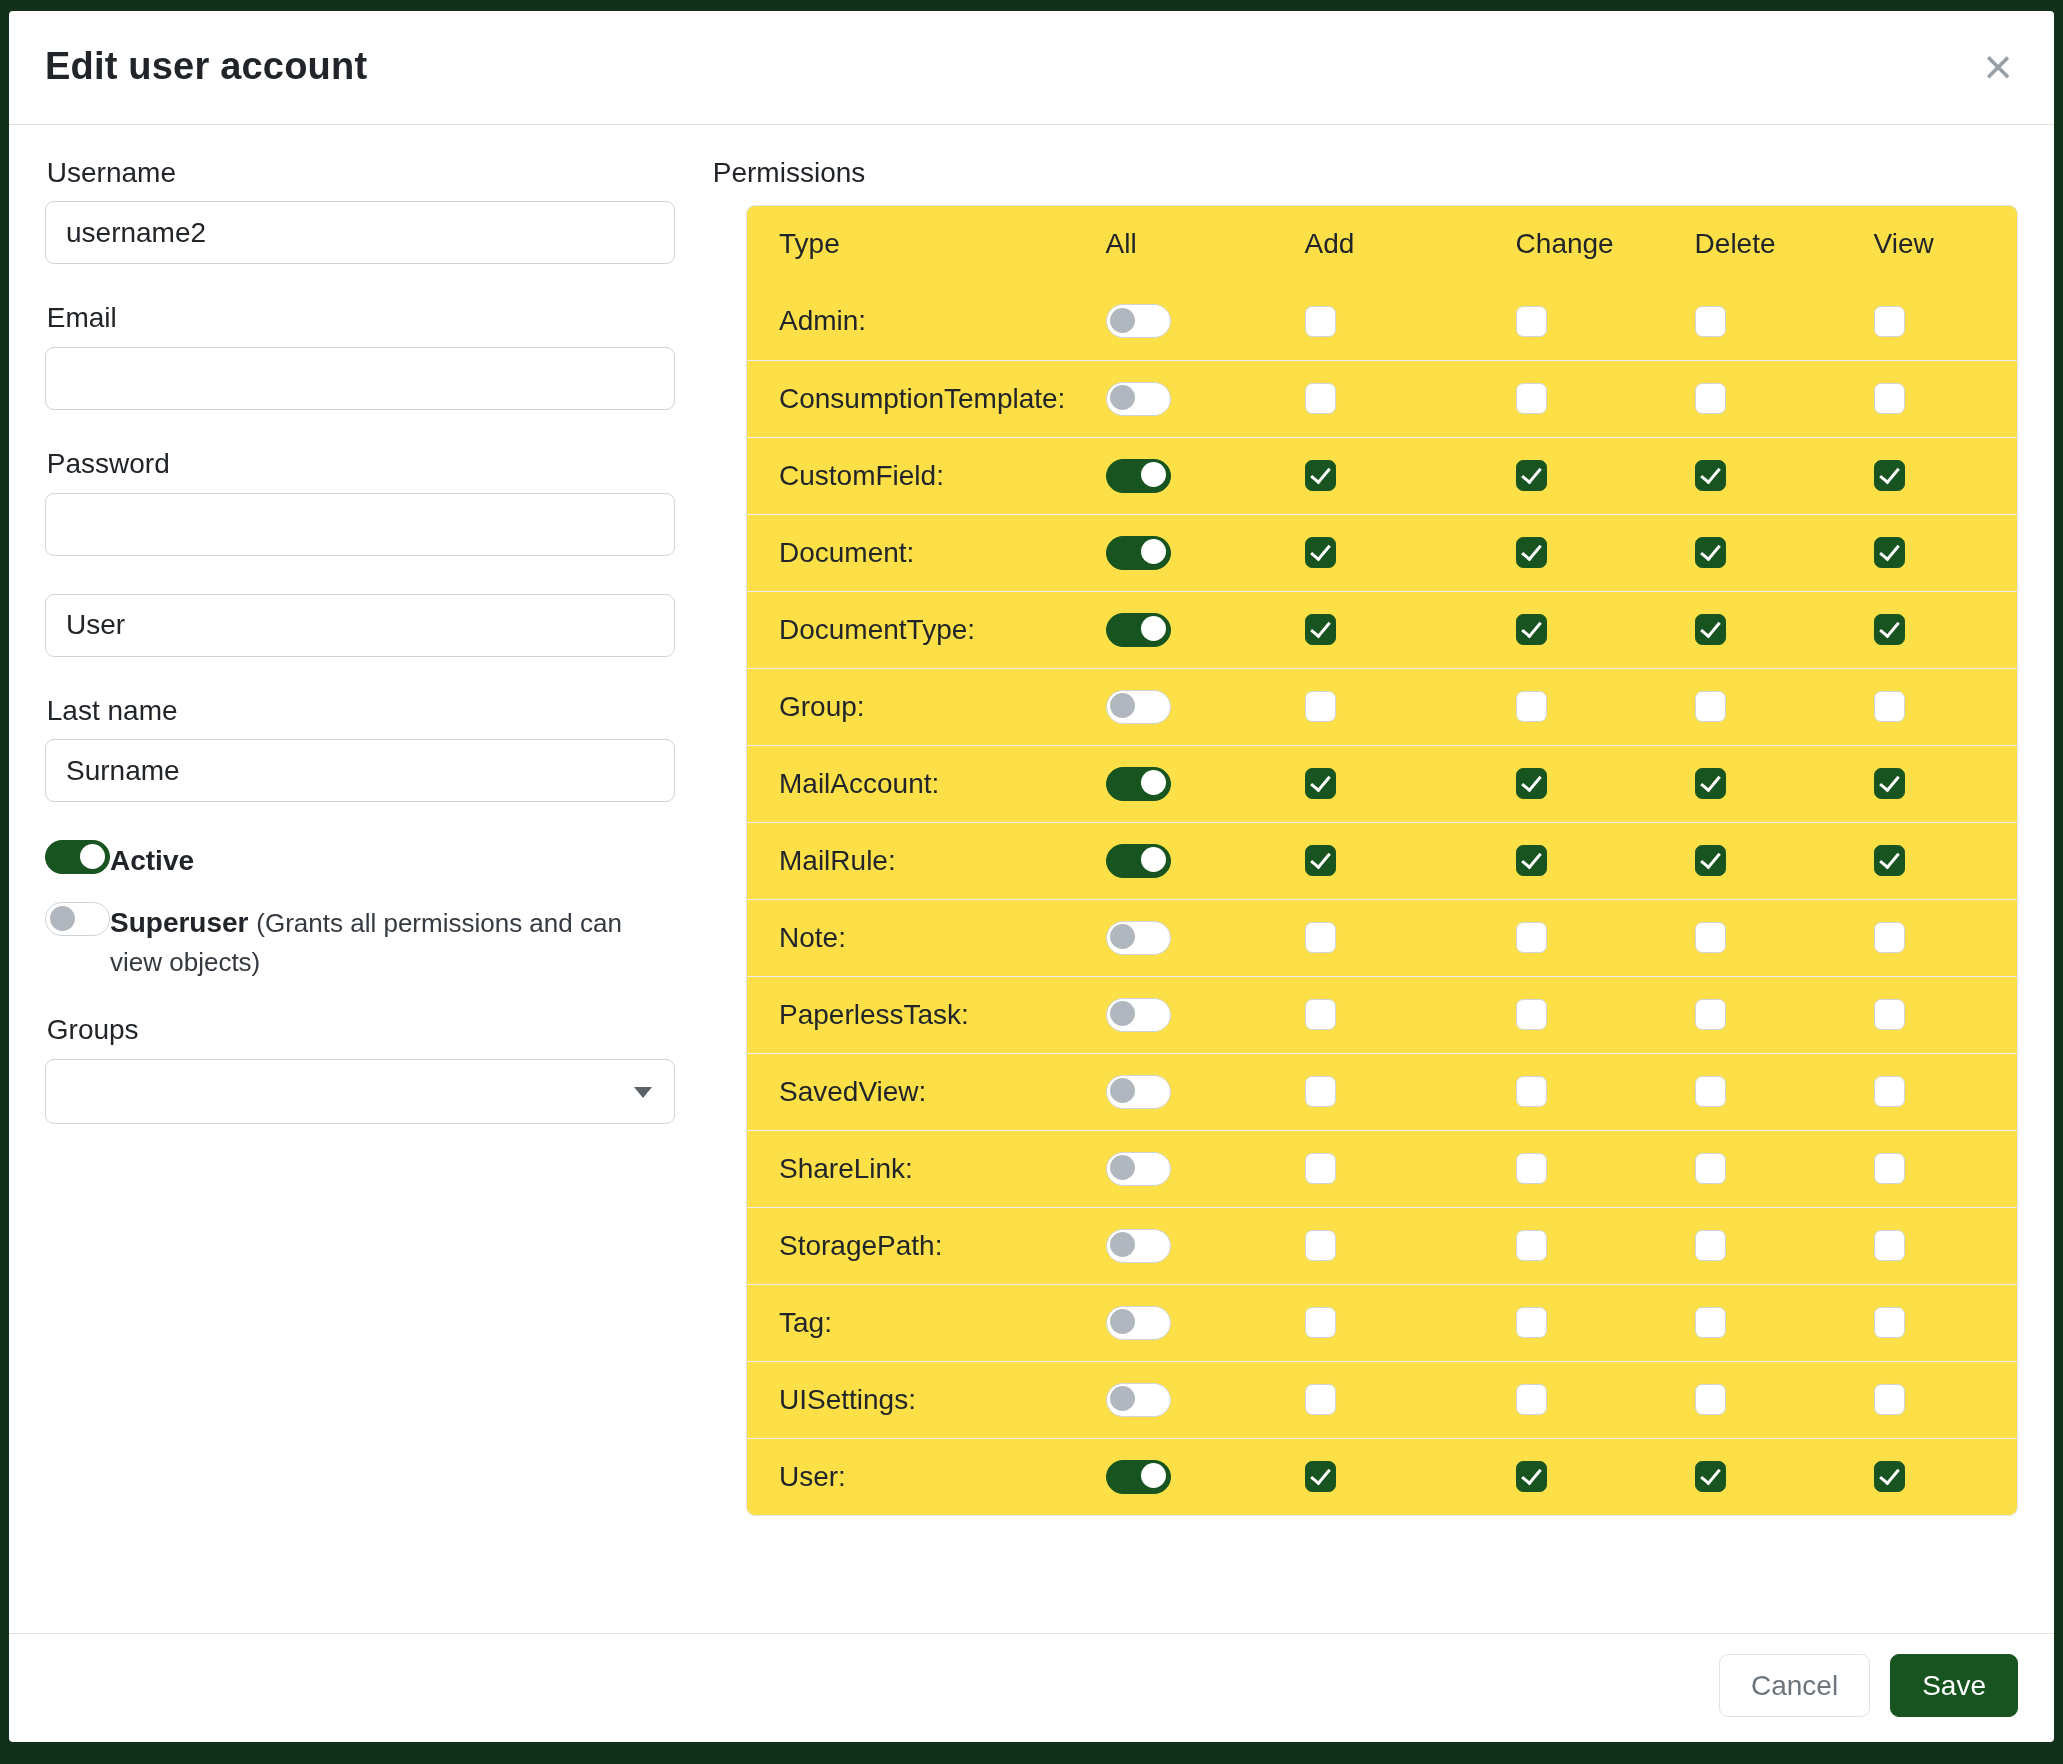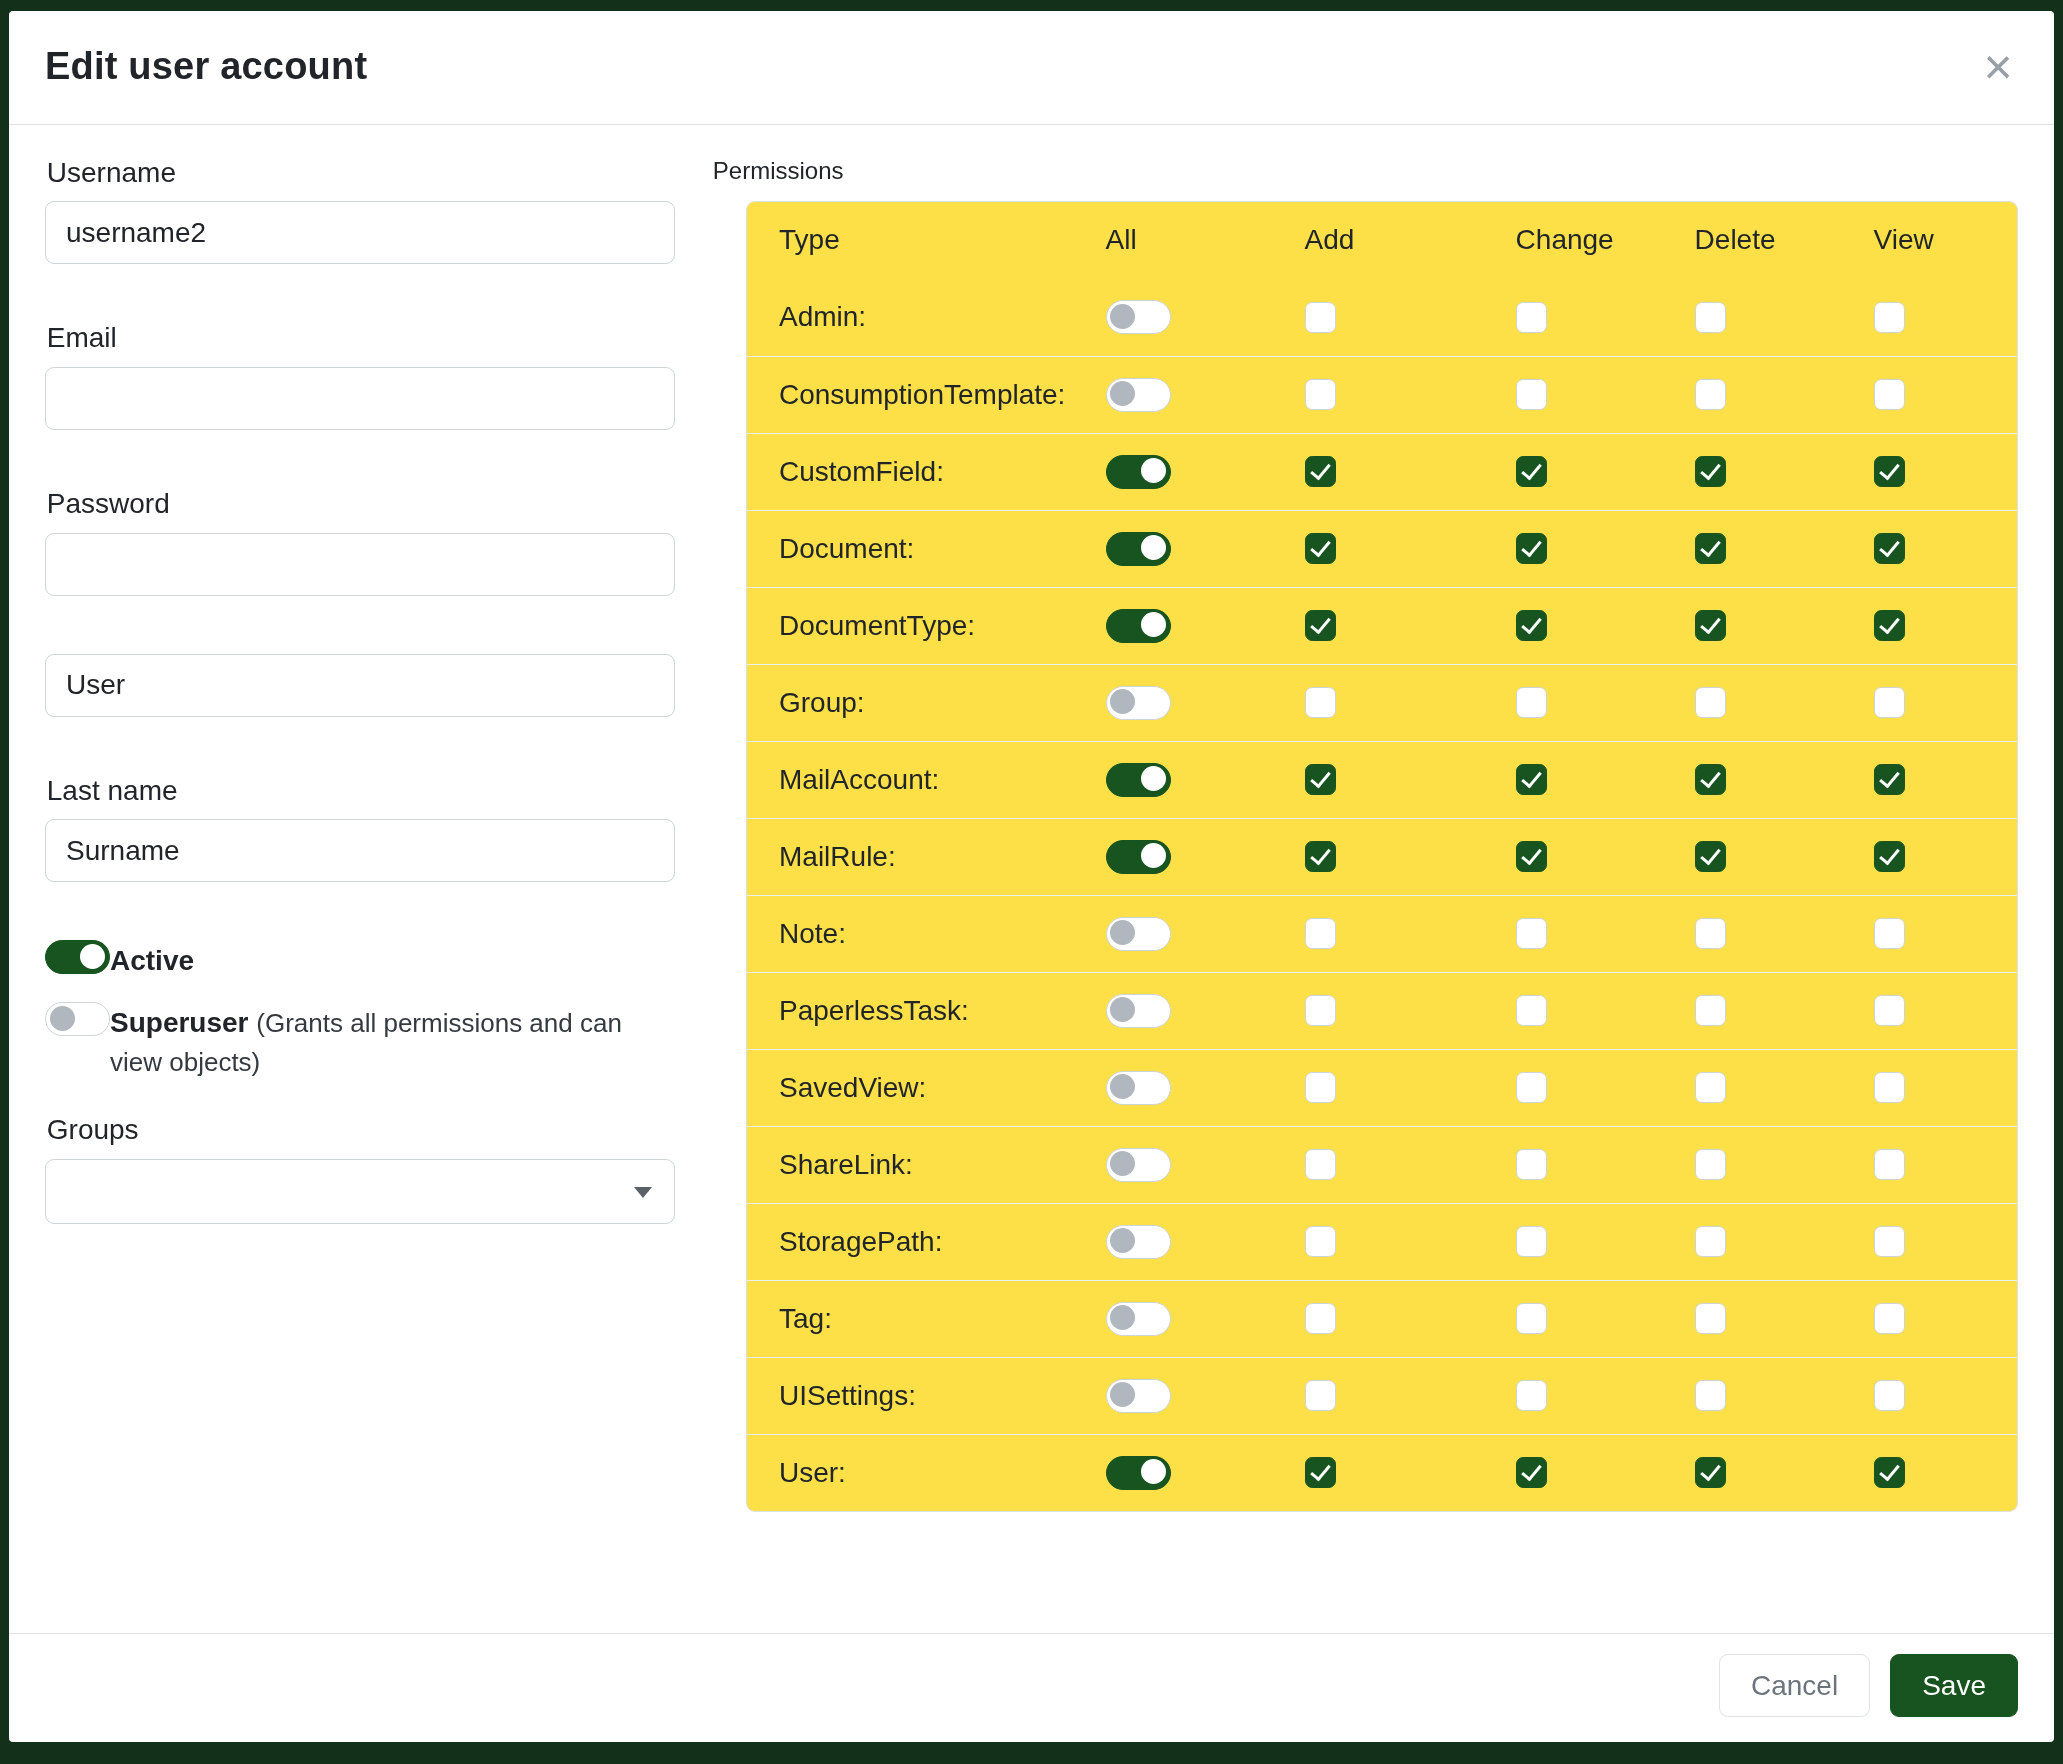--- a/index.html
+++ b/index.html
@@ -55,21 +55,21 @@
     gap:36px;
     padding:32px 36px 0 36px;
     overflow:hidden;
   }
   .left-col{width:630px;flex:none;}
   .right-col{flex:1;min-width:0;}
   .field-label{
     font-size:28px;
     margin:0 0 12.6px 1.8px;
   }
-  .field-group{margin-bottom:58px;}
+  .field-group{margin-bottom:38px;}
   .text-input{
     width:100%;
     height:63px;
     border:1.8px solid var(--input-border);
     border-radius:9px;
     font-size:28px;
     font-family:inherit;
     color:var(--text);
     padding:12px 20px;
     outline:none;
@@ -114,21 +114,21 @@
     cursor:pointer;
   }
   .select-caret{
     position:absolute;right:21.6px;top:27px;
     width:0;height:0;
     border-left:9px solid transparent;
     border-right:9px solid transparent;
     border-top:11.7px solid #5a6268;
   }
   
-  .perm-label{font-size:24px;margin:0 0 16px 1.8px;}
+  .perm-label{font-size:28px;margin:0 0 16px 1.8px;}
   .perm-table{
     border:1.8px solid var(--border);
     border-radius:9px;
     overflow:hidden;
     background:#fde047;
     margin-left:35px;
   }
   .prow{
     display:grid;
     grid-template-columns:355px 199px 211px 179px 179px 1fr;

